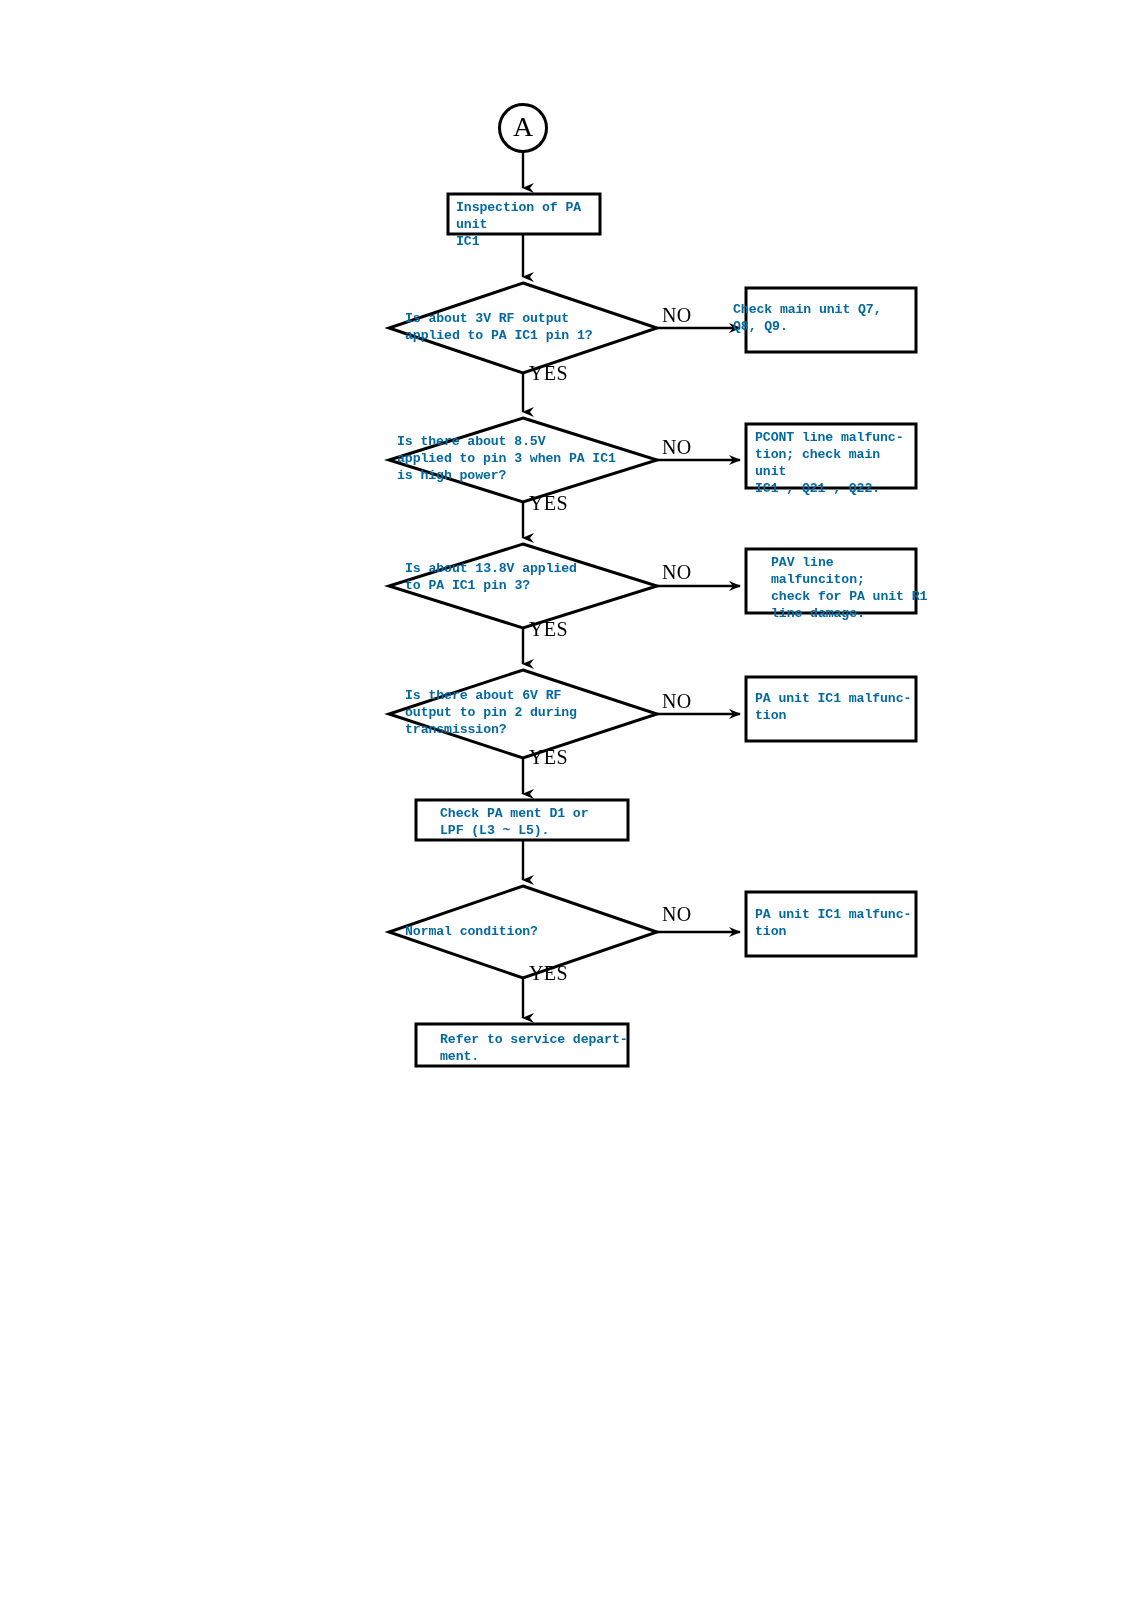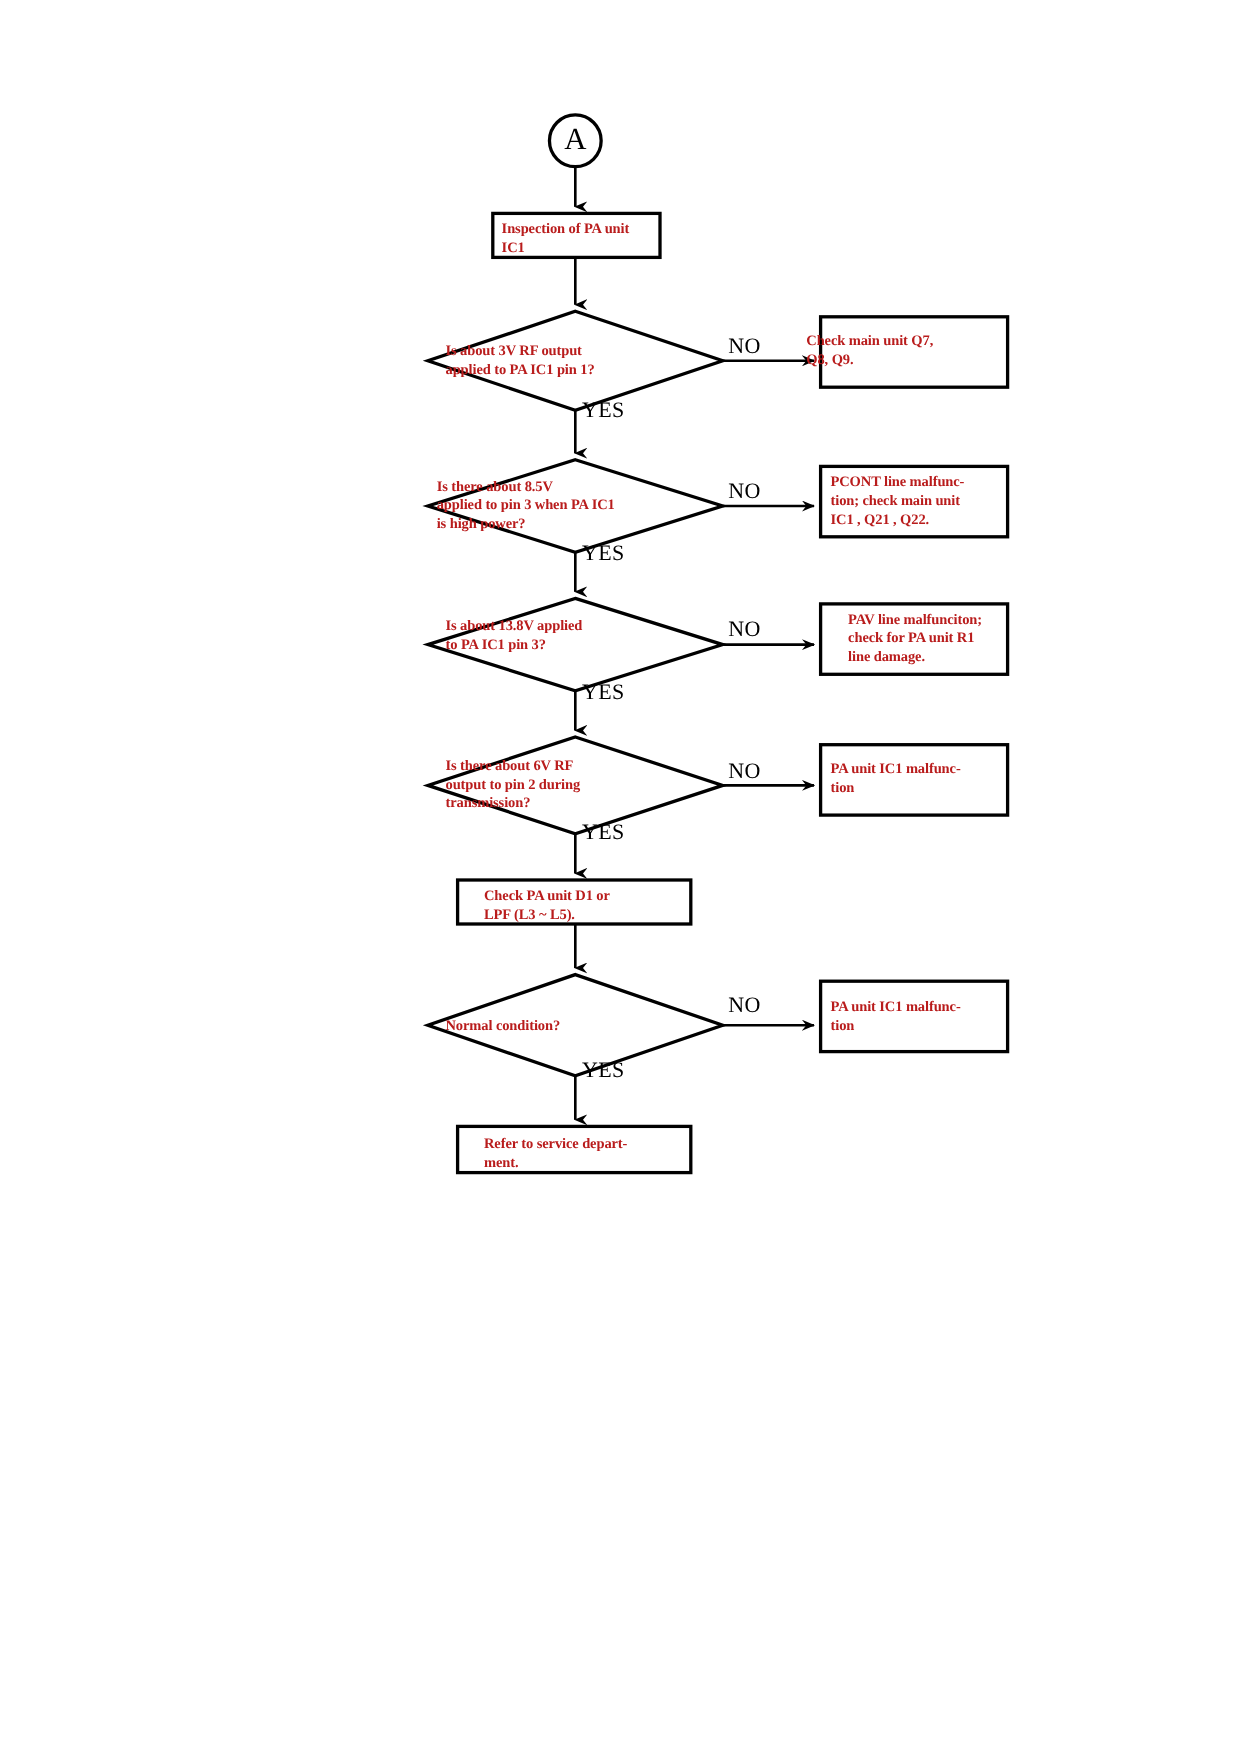--- a/index.html
+++ b/index.html
@@ -23,25 +23,25 @@
     height: 1601px;
   }
   svg.flow-canvas {
     position: absolute;
     left: 0; top: 0;
     width: 1133px;
     height: 1601px;
   }
   .node-text {
     position: absolute;
-    font-family: Liberation Serif, serif;
+    font-family: Liberation Mono, monospace;
     font-size: 13.2px;
     font-weight: 700;
     line-height: 17px;
-    color: #b91c1c;
+    color: #0369a1;
     white-space: pre-line;
     letter-spacing: -0.1px;
   }
   .proc-text {
     text-align: left;
   }
   .decision-text {
   }
   .branch-label {
     position: absolute;
@@ -151,21 +151,21 @@
 line damage.</div>
 
   <div class="node-text decision-text" style="left:405px; top:687px; width:236px;">Is there about 6V RF
 output to pin 2 during
 transmission?</div>
   <div class="branch-label" style="left:662px; top:690px;">NO</div>
   <div class="branch-label" style="left:529px; top:746px;">YES</div>
   <div class="node-text proc-text" style="left:755px; top:690px; width:160px;">PA unit IC1 malfunc-
 tion</div>
 
-  <div class="node-text proc-text" style="left:440px; top:805px; width:186px;">Check PA unit D1 or
+  <div class="node-text proc-text" style="left:440px; top:805px; width:186px;">Check PA ment D1 or
 LPF (L3 ~ L5).</div>
 
   <div class="node-text decision-text" style="left:405px; top:923px; width:236px;">Normal condition?</div>
   <div class="branch-label" style="left:662px; top:903px;">NO</div>
   <div class="branch-label" style="left:529px; top:962px;">YES</div>
   <div class="node-text proc-text" style="left:755px; top:906px; width:160px;">PA unit IC1 malfunc-
 tion</div>
 
   <div class="node-text proc-text" style="left:440px; top:1031px; width:190px;">Refer to service depart-
 ment.</div>

